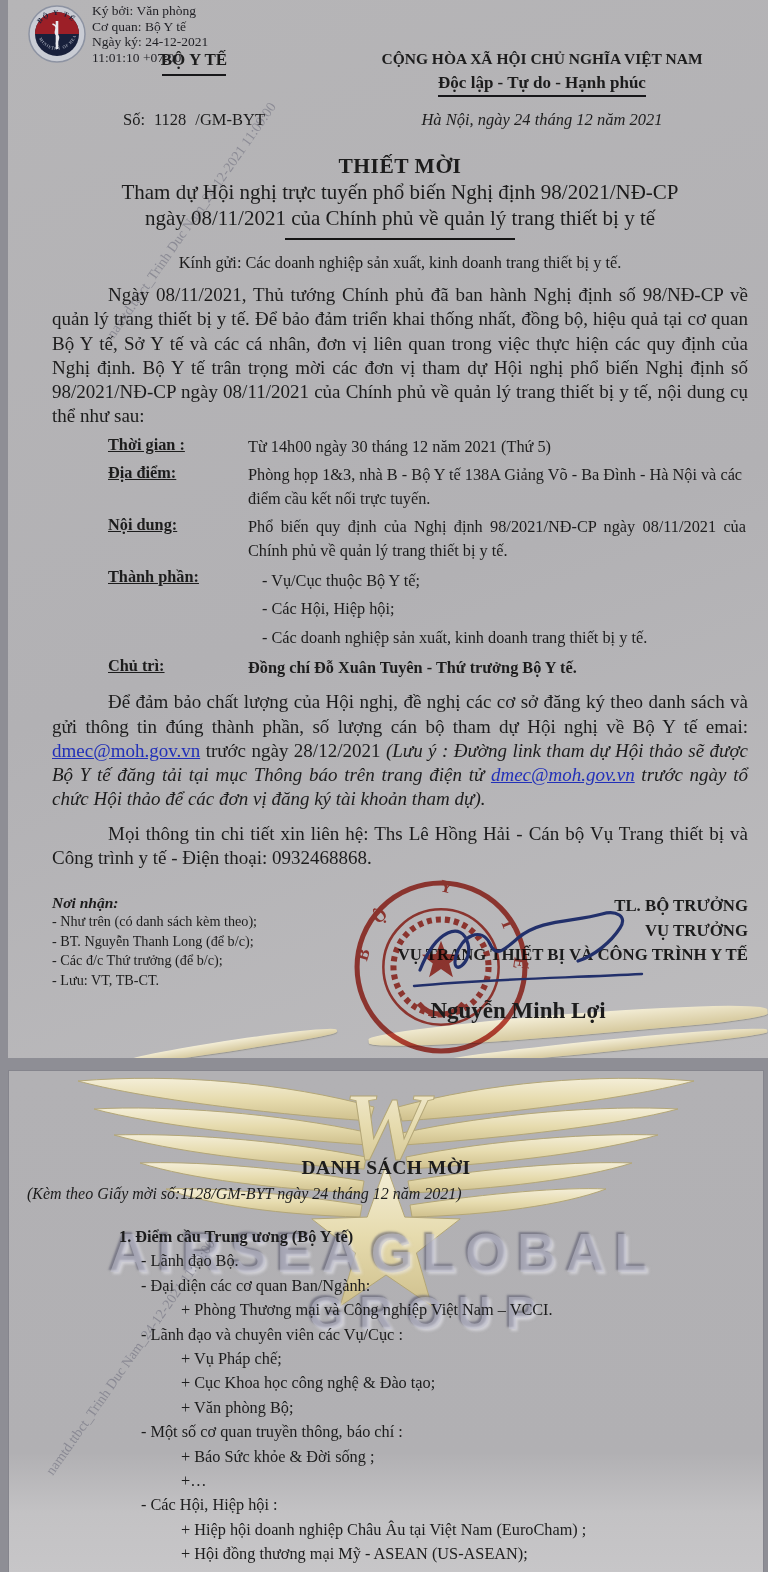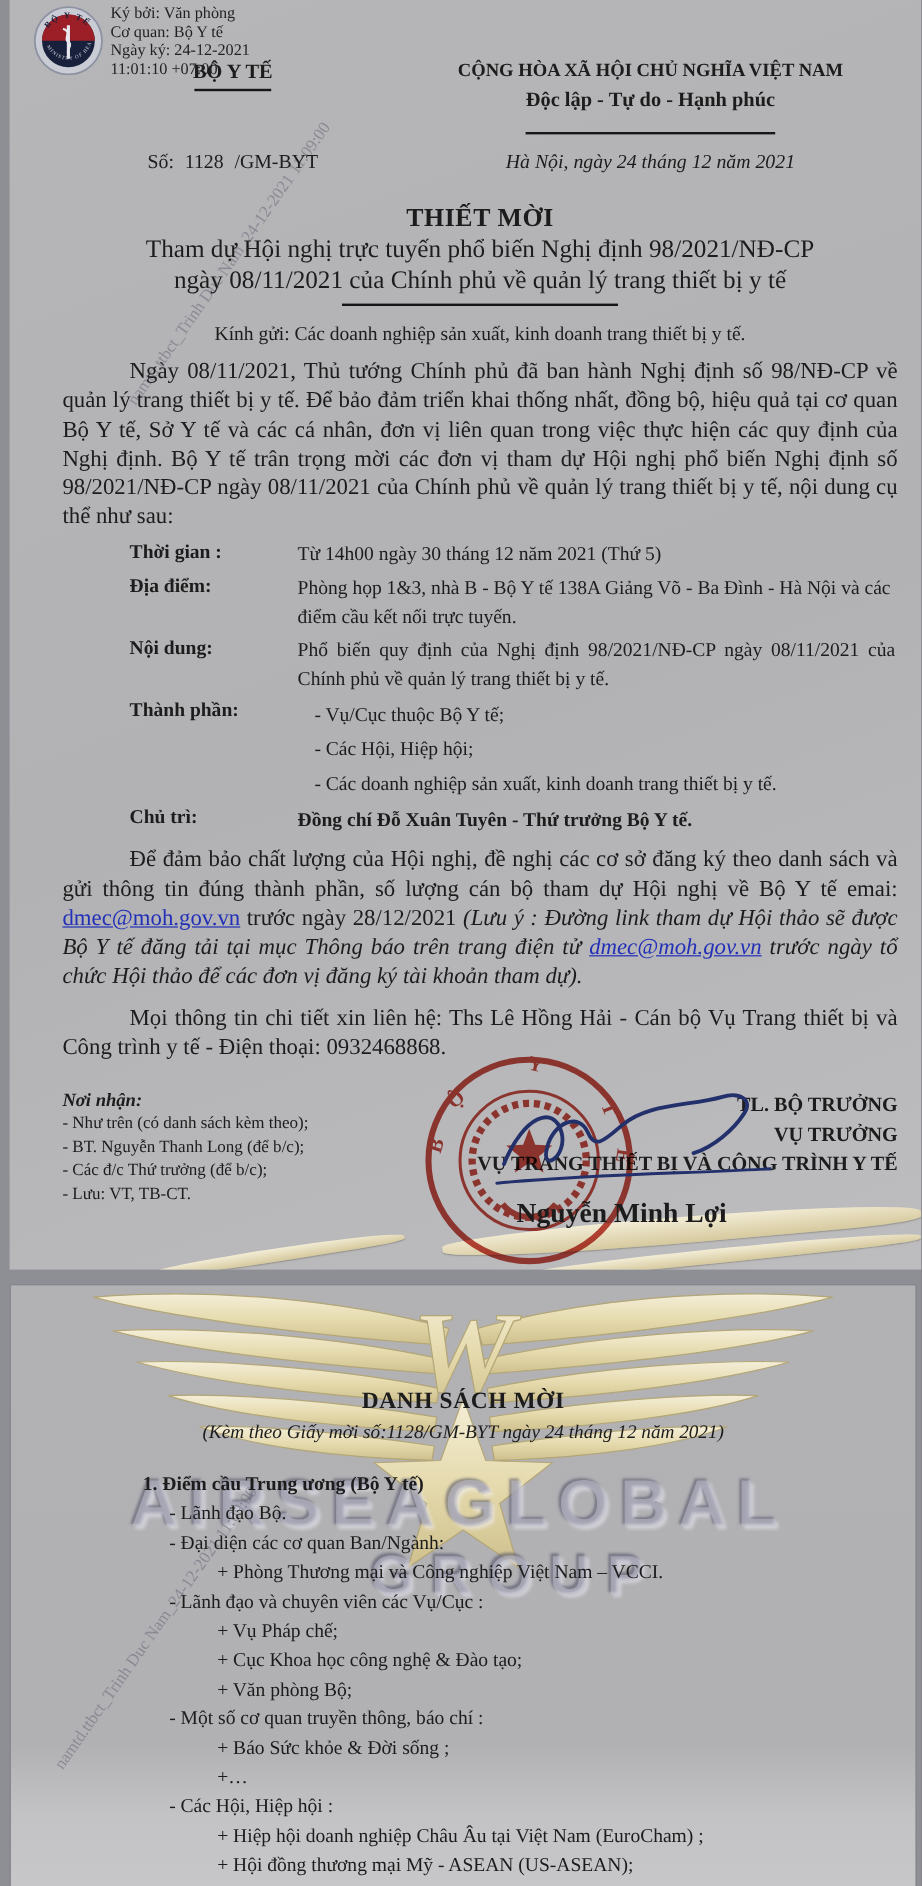--- a/index.html
+++ b/index.html
@@ -15,33 +15,33 @@
   .logo{position:absolute;left:20px;top:5px;width:58px;height:58px;z-index:3;}
   .sigstamp{position:absolute;left:84px;top:3px;z-index:3;font-size:13.5px;line-height:15.5px;color:#1f1f24;}
   .p1c{position:relative;z-index:2;padding:50px 20px 0 44px;}
   .hrow{display:flex;}
   .hleft{width:284px;text-align:center;}
   .hright{flex:1;text-align:center;}
   .org{font-weight:bold;font-size:17px;}
   .org-rule{width:64px;border-top:2px solid #17171a;margin:4px auto 0;}
   .motto1{font-weight:bold;font-size:15.5px;}
   .motto2{display:inline-block;font-weight:bold;font-size:17px;margin-top:5px;
-          border-bottom:2.5px solid #17171a;padding-bottom:17px;}
+          border-bottom:2.5px solid #17171a;padding-bottom:2px;}
   .hrow2{display:flex;margin-top:13px;}
   .numline{font-size:16.5px;}
   .numline .gap{margin:0 9px;}
   .date{font-style:italic;font-size:16.5px;}
   .doc-title{margin-top:24px;text-align:center;font-weight:bold;font-size:21.5px;letter-spacing:.5px;}
   .doc-sub{text-align:center;font-weight:normal;font-size:21px;line-height:26px;}
   .mid-rule{width:230px;border-top:2.5px solid #151515;margin:7px auto 0;}
   .salutation{margin-top:13px;text-align:center;font-size:16.3px;}
   .para{margin-top:10px;font-size:19px;line-height:24.3px;text-align:justify;text-indent:56px;}
   .details{margin:6px 0 0 56px;}
   .drow{display:flex;margin-bottom:4px;font-size:16.3px;}
-  .dlabel{width:140px;font-weight:bold;flex:none;}
+  .dlabel{width:140px;font-weight:bold;flex:none;text-decoration:underline;}
   .dval{flex:1;line-height:24px;padding-right:2px;}
   .just{text-align:justify;}
   .pitem{line-height:28.5px;margin-left:14px;}
   .chair .dval{font-weight:bold;}
   a.maillink{color:#2230b8;text-decoration:underline;}
   .it{font-style:italic;}
   .footer{display:flex;margin-top:24px;}
   .recips{width:292px;flex:none;}
   .recips-h{font-weight:bold;font-style:italic;font-size:15.5px;}
   .recips div.ritem{font-size:14.2px;line-height:19.5px;}
@@ -65,21 +65,21 @@
             font-weight:bold;color:rgba(193,193,208,.55);white-space:nowrap;
             text-shadow:-2px -2px 2px rgba(78,78,100,.55),2px 2px 3px rgba(242,242,250,.5);}
   .wm1{left:100px;top:150px;font-size:55px;letter-spacing:9px;}
   .wm2{left:0;right:0;top:214px;text-align:center;font-size:47px;letter-spacing:14px;transform:translateX(44px);}
   .wm3{position:absolute;left:44px;top:286px;z-index:4;white-space:nowrap;
        font-family:"Liberation Sans","DejaVu Sans",sans-serif;font-weight:bold;font-size:29px;
        letter-spacing:1px;color:rgba(96,224,226,.8);text-shadow:1px 2px 2px rgba(25,85,92,.35);}
   .d2{left:34px;top:398px;}
   .p2c{position:relative;z-index:2;padding:86px 18px 0 18px;}
   .p2-title{text-align:center;font-weight:bold;font-size:19.5px;letter-spacing:.5px;}
-  .p2-sub{text-align:center;font-style:italic;font-size:16px;margin-top:6px;}
+  .p2-sub{text-align:left;font-style:italic;font-size:16px;margin-top:6px;}
   .p2list{margin:22px 0 0 92px;font-size:16.3px;}
   .li{line-height:24.4px;}
   .lv0{font-weight:bold;}
   .lv1{margin-left:22px;}
   .lv2{margin-left:62px;}
 </style>
 </head>
 <body>
 
 <div class="stage">

